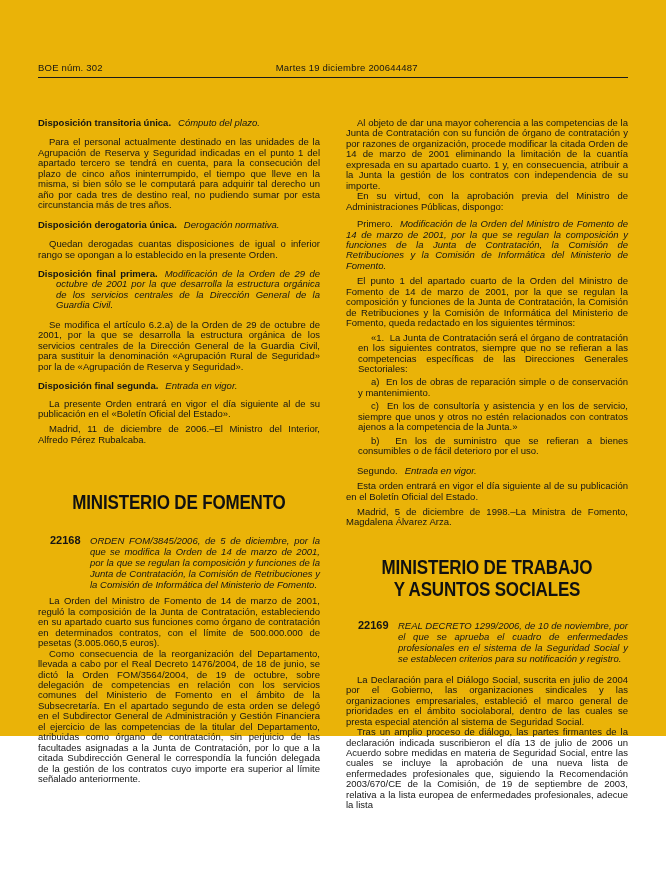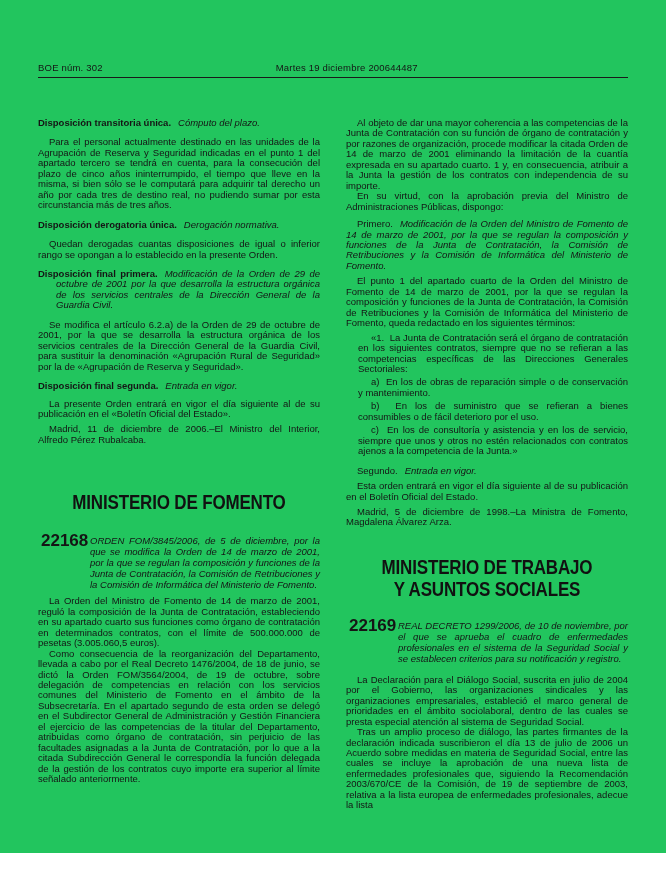--- a/index.html
+++ b/index.html
@@ -4,21 +4,21 @@
 <style>
   * { margin:0; padding:0; box-sizing:border-box; }
   html,body { background:#ffffff; }
   body {
     width:666px; height:893px;
     font-family:"Liberation Sans", sans-serif;
     color:#151515;
     position:relative;
     overflow:hidden;
   }
-  .page { position:relative; width:666px; height:853px; background:#22c55e;padding-left:31px; }
+  .page { position:relative; width:666px; height:736px; background:#eab308;padding-left:31px; }
 
   
   .pagehead {
     position:absolute; left:38px; top:62px; width:590px;
     display:flex; align-items:baseline;
     font-size:9.5px; letter-spacing:0.2px;
   }
   .pagehead .hl { flex:1; text-align:left; }
   .pagehead .hc { flex:0 0 auto; text-align:center; }
   .pagehead .hr { flex:1; }
@@ -58,22 +58,22 @@
     letter-spacing:-0.2px;
     transform:scaleX(0.85); transform-origin:50% 50%;
     color:#111;
   }
   .ministry-left  { margin-top:46px; margin-bottom:22px; }
   .ministry-right { margin-top:28px; margin-bottom:20px; }
 
   
   .item { position:relative; padding-left:52px; margin-bottom:6px; }
   .item .num {
-    position:absolute; left:3px; top:0;
-    font-weight:bold; font-size:17px; line-height:11px; font-style:normal;
+    position:absolute; left:12px; top:0;
+    font-weight:bold; font-size:11px; line-height:11px; font-style:normal;
   }
   .item .sum { font-style:italic; line-height:11px; display:block; }
   .item-right { margin-bottom:11px; }
 
   
   .quote { margin:4px 0 4px 12px; }
   .quote p { text-indent:13px; margin-top:3px; }
   .quote p:first-child { margin-top:0; }
 </style>
 </head>
@@ -132,22 +132,22 @@
 
       <p class="ord">
         <span class="ord-l">Primero.</span><span class="ord-t">Modificación de la Orden del Ministro de Fomento de 14 de marzo de 2001, por la que se regulan la composición y funciones de la Junta de Contratación, la Comisión de Retribuciones y la Comisión de Informática del Ministerio de Fomento.</span>
       </p>
 
       <p class="body">El punto 1 del apartado cuarto de la Orden del Ministro de Fomento de 14 de marzo de 2001, por la que se regulan la composición y funciones de la Junta de Contratación, la Comisión de Retribuciones y la Comisión de Informática del Ministerio de Fomento, queda redactado en los siguientes términos:</p>
 
       <div class="quote">
         <p>«1.&nbsp;&nbsp;La Junta de Contratación será el órgano de contratación en los siguientes contratos, siempre que no se refieran a las competencias específicas de las Direcciones Generales Sectoriales:</p>
         <p>a)&nbsp;&nbsp;En los de obras de reparación simple o de conservación y mantenimiento.</p>
+        <p>c)&nbsp;&nbsp;En los de consultoría y asistencia y en los de servicio, siempre que unos y otros no estén relacionados con contratos ajenos a la competencia de la Junta.»</p>
         <p>b)&nbsp;&nbsp;En los de suministro que se refieran a bienes consumibles o de fácil deterioro por el uso.</p>
-        <p>c)&nbsp;&nbsp;En los de consultoría y asistencia y en los de servicio, siempre que unos y otros no estén relacionados con contratos ajenos a la competencia de la Junta.»</p>
       </div>
 
       <p class="ord" style="margin-top:9px">
         <span class="ord-l">Segundo.</span><span class="ord-t">Entrada en vigor.</span>
       </p>
 
       <p class="body">Esta orden entrará en vigor el día siguiente al de su publicación en el Boletín Oficial del Estado.</p>
       <p class="sig">Madrid, 5 de diciembre de 1998.–La Ministra de Fomento, Magdalena Álvarez Arza.</p>
 
       <h1 class="ministry ministry-right">

